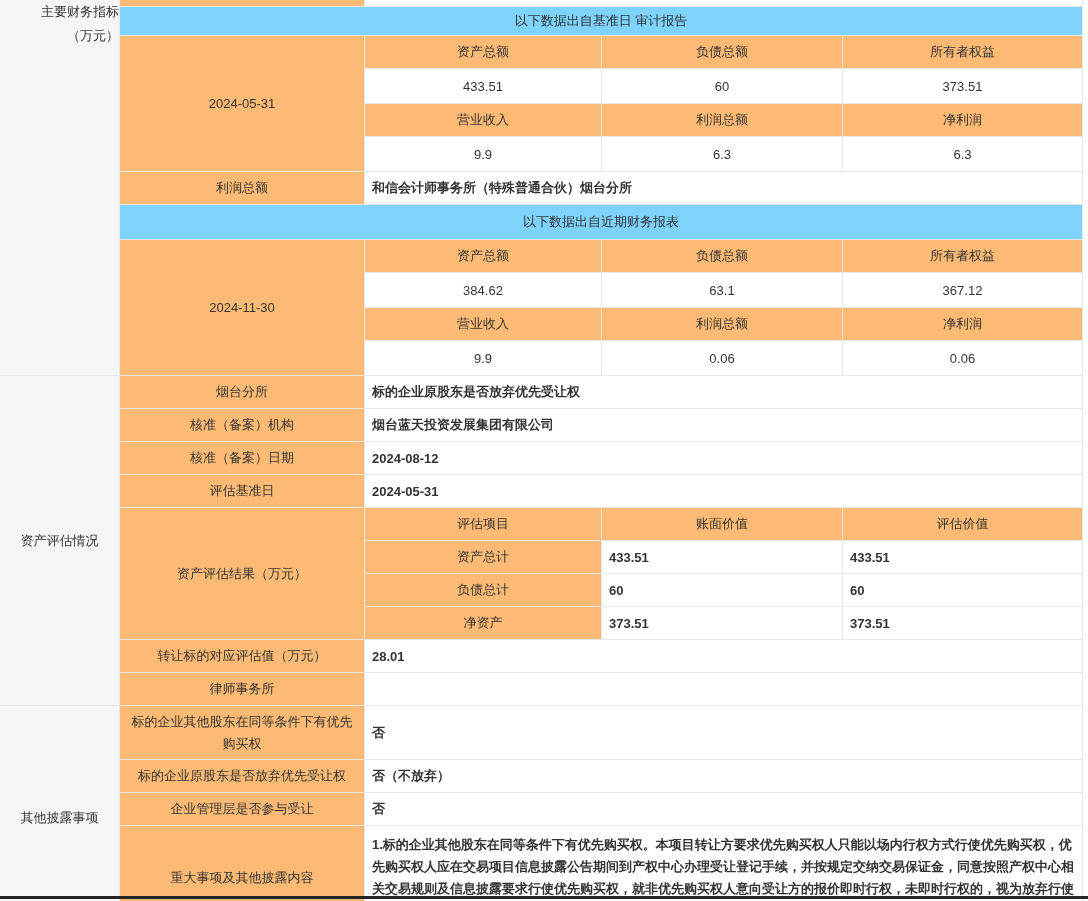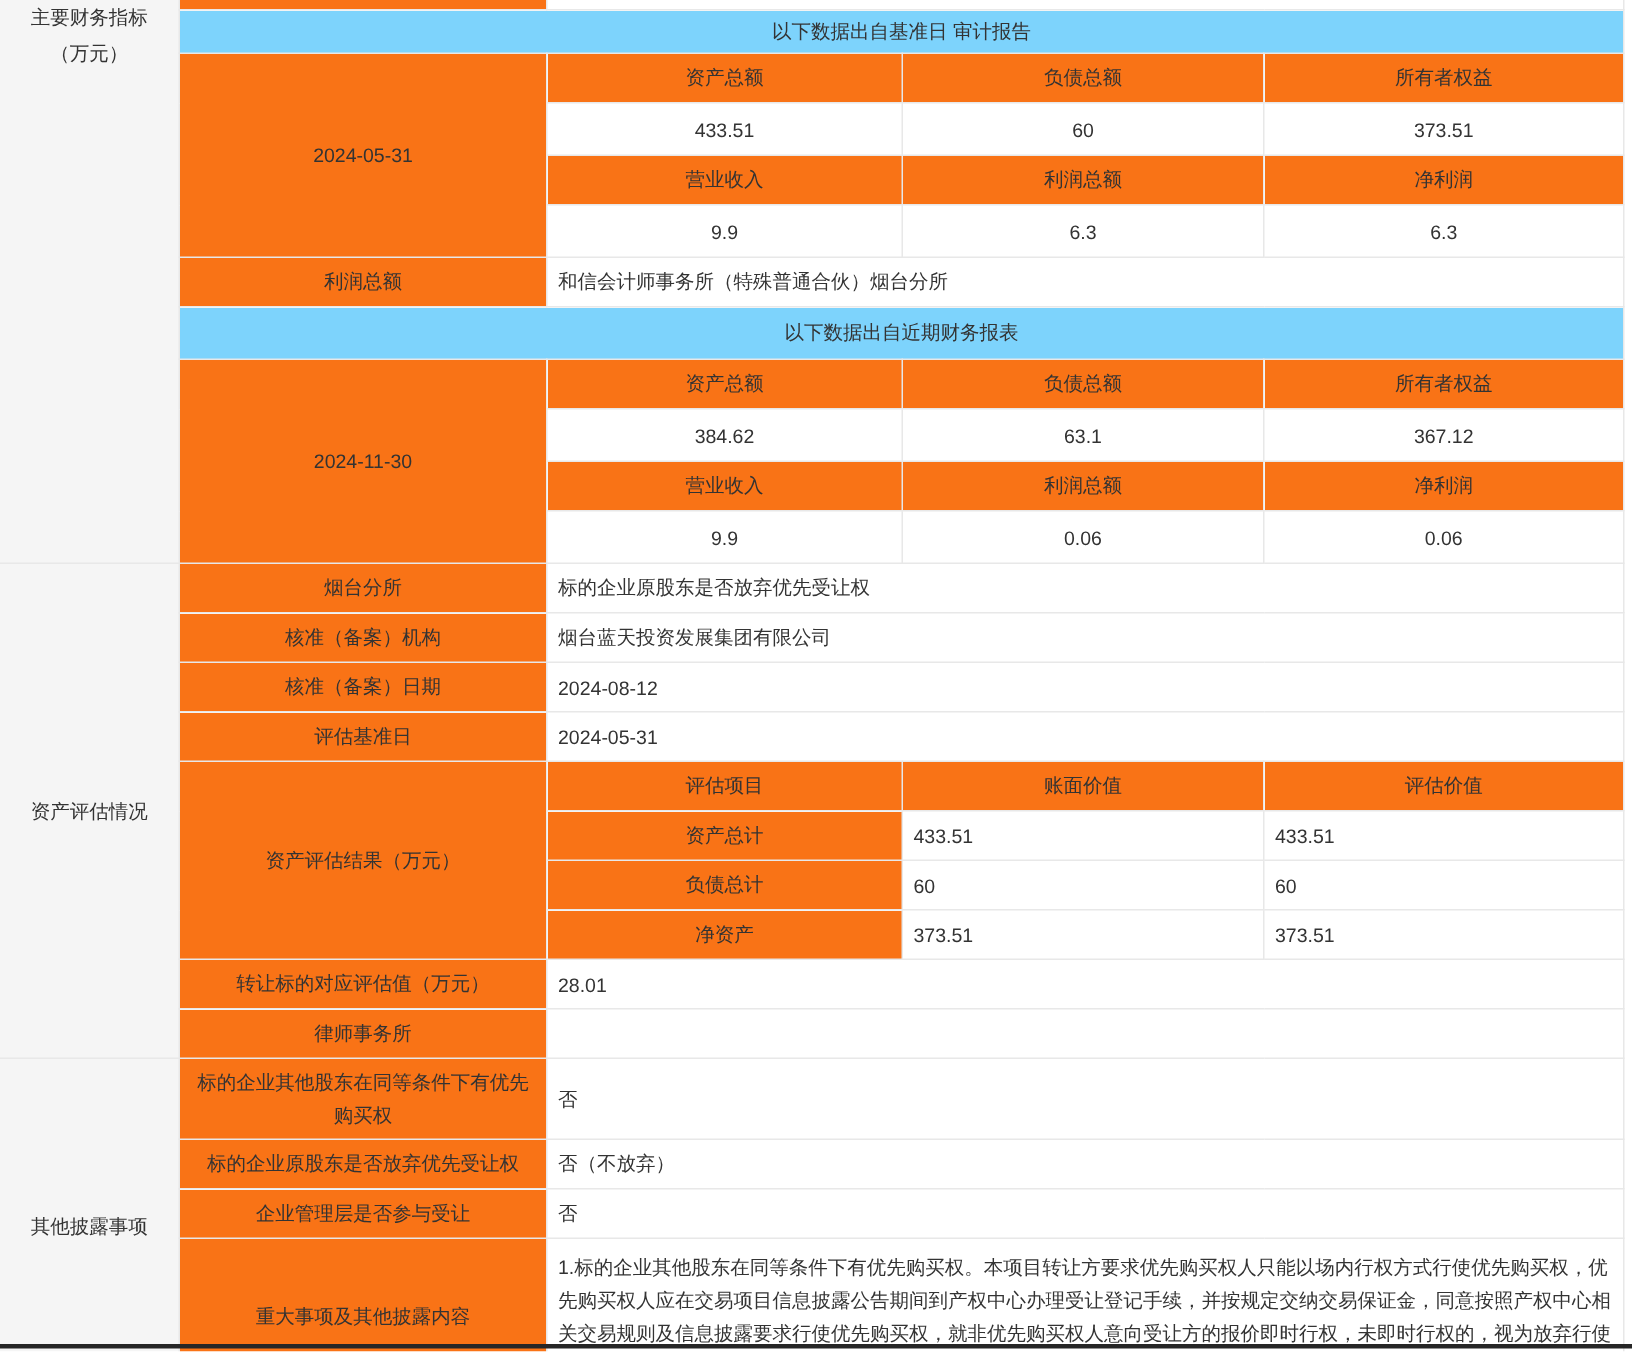--- a/index.html
+++ b/index.html
@@ -7,29 +7,29 @@
     position:relative; width:1088px; height:901px; overflow:hidden;
     background:#fff; font-family:"Liberation Sans","DejaVu Sans",sans-serif;
     font-size:13px; color:#333;
   }
   table.disclosure {
     border-collapse:collapse; table-layout:fixed;
     position:absolute; left:-1px; top:-1px;
   }
   td { border:1px solid #e8e8e8; overflow:hidden; vertical-align:middle; }
   
-  .lbl  { background:#f97316; text-align:center; padding:0 8px; }
+  .lbl  { background:#fdba74; text-align:center; padding:0 8px; }
   .hdr  { background:#7dd3fc; text-align:center; }
   .val  { background:#ffffff; text-align:center; }
-  .vall { background:#ffffff; text-align:left; padding:0 7px; }
+  .vall { background:#ffffff; text-align:left; padding:0 7px;font-weight:bold; }
   .sec  { background:#f5f5f5; text-align:center; line-height:24px; }
   .sec-top { vertical-align:top; padding-top:54px; }
   .para { line-height:22px; padding:6px 7px; vertical-align:middle; }
   
-  .h7  td { height:6px; padding:0; }
+  .h7  td { height:6px; padding:0;text-align:right; }
   .h27 td { height:26px; }
   .h33 td { height:32px; }
   .h54 td { height:53px; }
   .h93 td { height:92px; }
   .bottom-bar { position:absolute; left:0; top:896px; width:1088px; height:3px; background:#262626; }
 </style>
 </head>
 <body>
 
 <div class="page">

